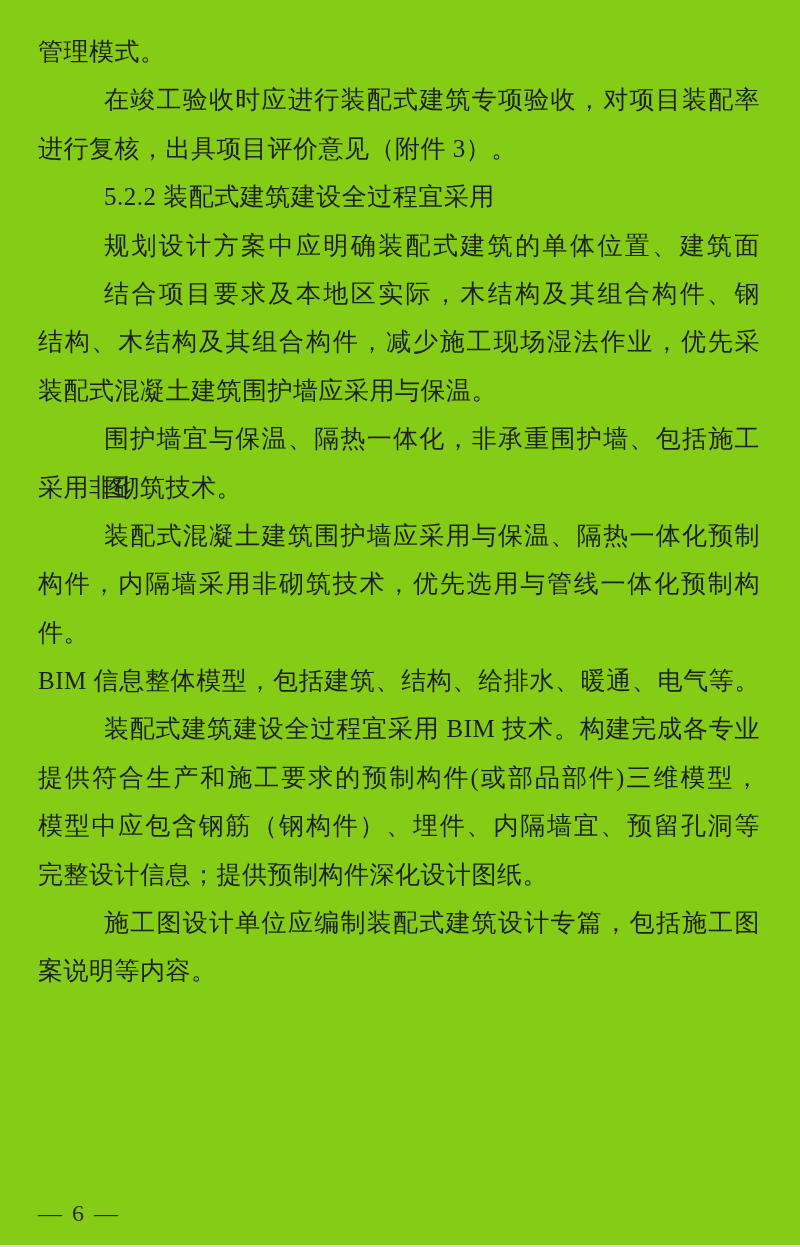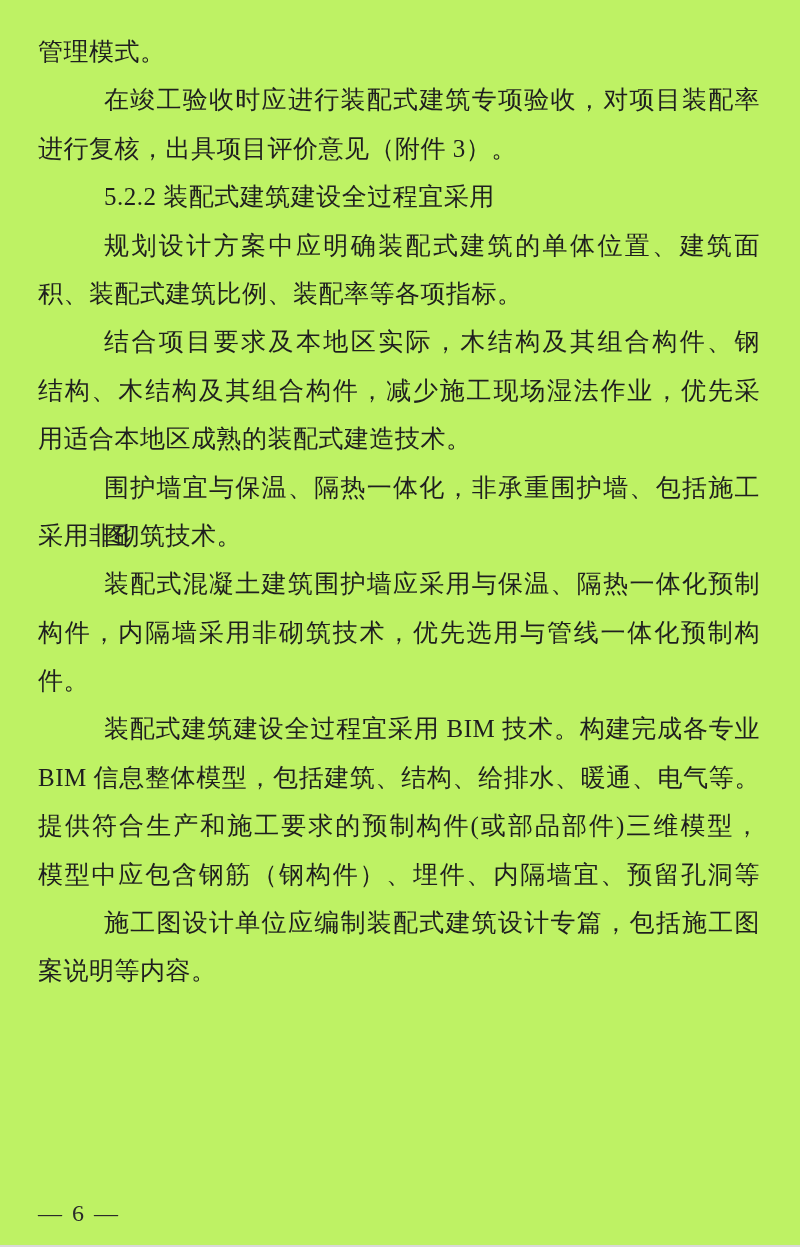--- a/index.html
+++ b/index.html
@@ -4,21 +4,21 @@
 <style>
   html, body {
     margin: 0;
     padding: 0;
     background: #ffffff;
   }
   .page {
     position: relative;
     width: 800px;
     height: 1247px;
-    background: #bef264;
+    background: #84cc16;
     overflow: hidden;
     font-family: "Liberation Serif", "DejaVu Serif", serif;
     color: #1f1f1f;
   }
   .body-text {
     position: absolute;
     left: 38px;
     top: 28px;
     width: 722px;
     font-size: 25px;
@@ -57,33 +57,33 @@
 </head>
 <body>
 
 <div class="page">
   <div class="body-text">
       <div class="line">管理模式。</div>
       <div class="line indent fill">在竣工验收时应进行装配式建筑专项验收，对项目装配率</div>
       <div class="line">进行复核，出具项目评价意见（附件 3）。</div>
       <div class="line indent">5.2.2 装配式建筑建设全过程宜采用</div>
       <div class="line indent fill">规划设计方案中应明确装配式建筑的单体位置、建筑面</div>
-      <div class="line">积、装配式建筑比例、装配率等各项指标。</div>
       <div class="line indent fill">结合项目要求及本地区实际，木结构及其组合构件、钢</div>
       <div class="line fill">结构、木结构及其组合构件，减少施工现场湿法作业，优先采</div>
-      <div class="line">用适合本地区成熟的装配式建造技术。</div>
+      <div class="line">装配式混凝土建筑围护墙应采用与保温。</div>
       <div class="line indent fill">围护墙宜与保温、隔热一体化，非承重围护墙、包括施工图</div>
       <div class="line">采用非砌筑技术。</div>
       <div class="line indent fill">装配式混凝土建筑围护墙应采用与保温、隔热一体化预制</div>
       <div class="line fill">构件，内隔墙采用非砌筑技术，优先选用与管线一体化预制构</div>
       <div class="line">件。</div>
+      <div class="line fill">BIM 信息整体模型，包括建筑、结构、给排水、暖通、电气等。</div>
       <div class="line indent fill">装配式建筑建设全过程宜采用 BIM 技术。构建完成各专业</div>
-      <div class="line fill">BIM 信息整体模型，包括建筑、结构、给排水、暖通、电气等。</div>
       <div class="line fill">提供符合生产和施工要求的预制构件(或部品部件)三维模型，</div>
       <div class="line fill">模型中应包含钢筋（钢构件）、埋件、内隔墙宜、预留孔洞等</div>
+      <div class="line">完整设计信息；提供预制构件深化设计图纸。</div>
       <div class="line indent fill">施工图设计单位应编制装配式建筑设计专篇，包括施工图</div>
       <div class="line">案说明等内容。</div>
     </div>
 
   <div class="footer">— 6 —</div>
 
   <div class="scan-edge"></div>
 </div>
 
 </body></html>

